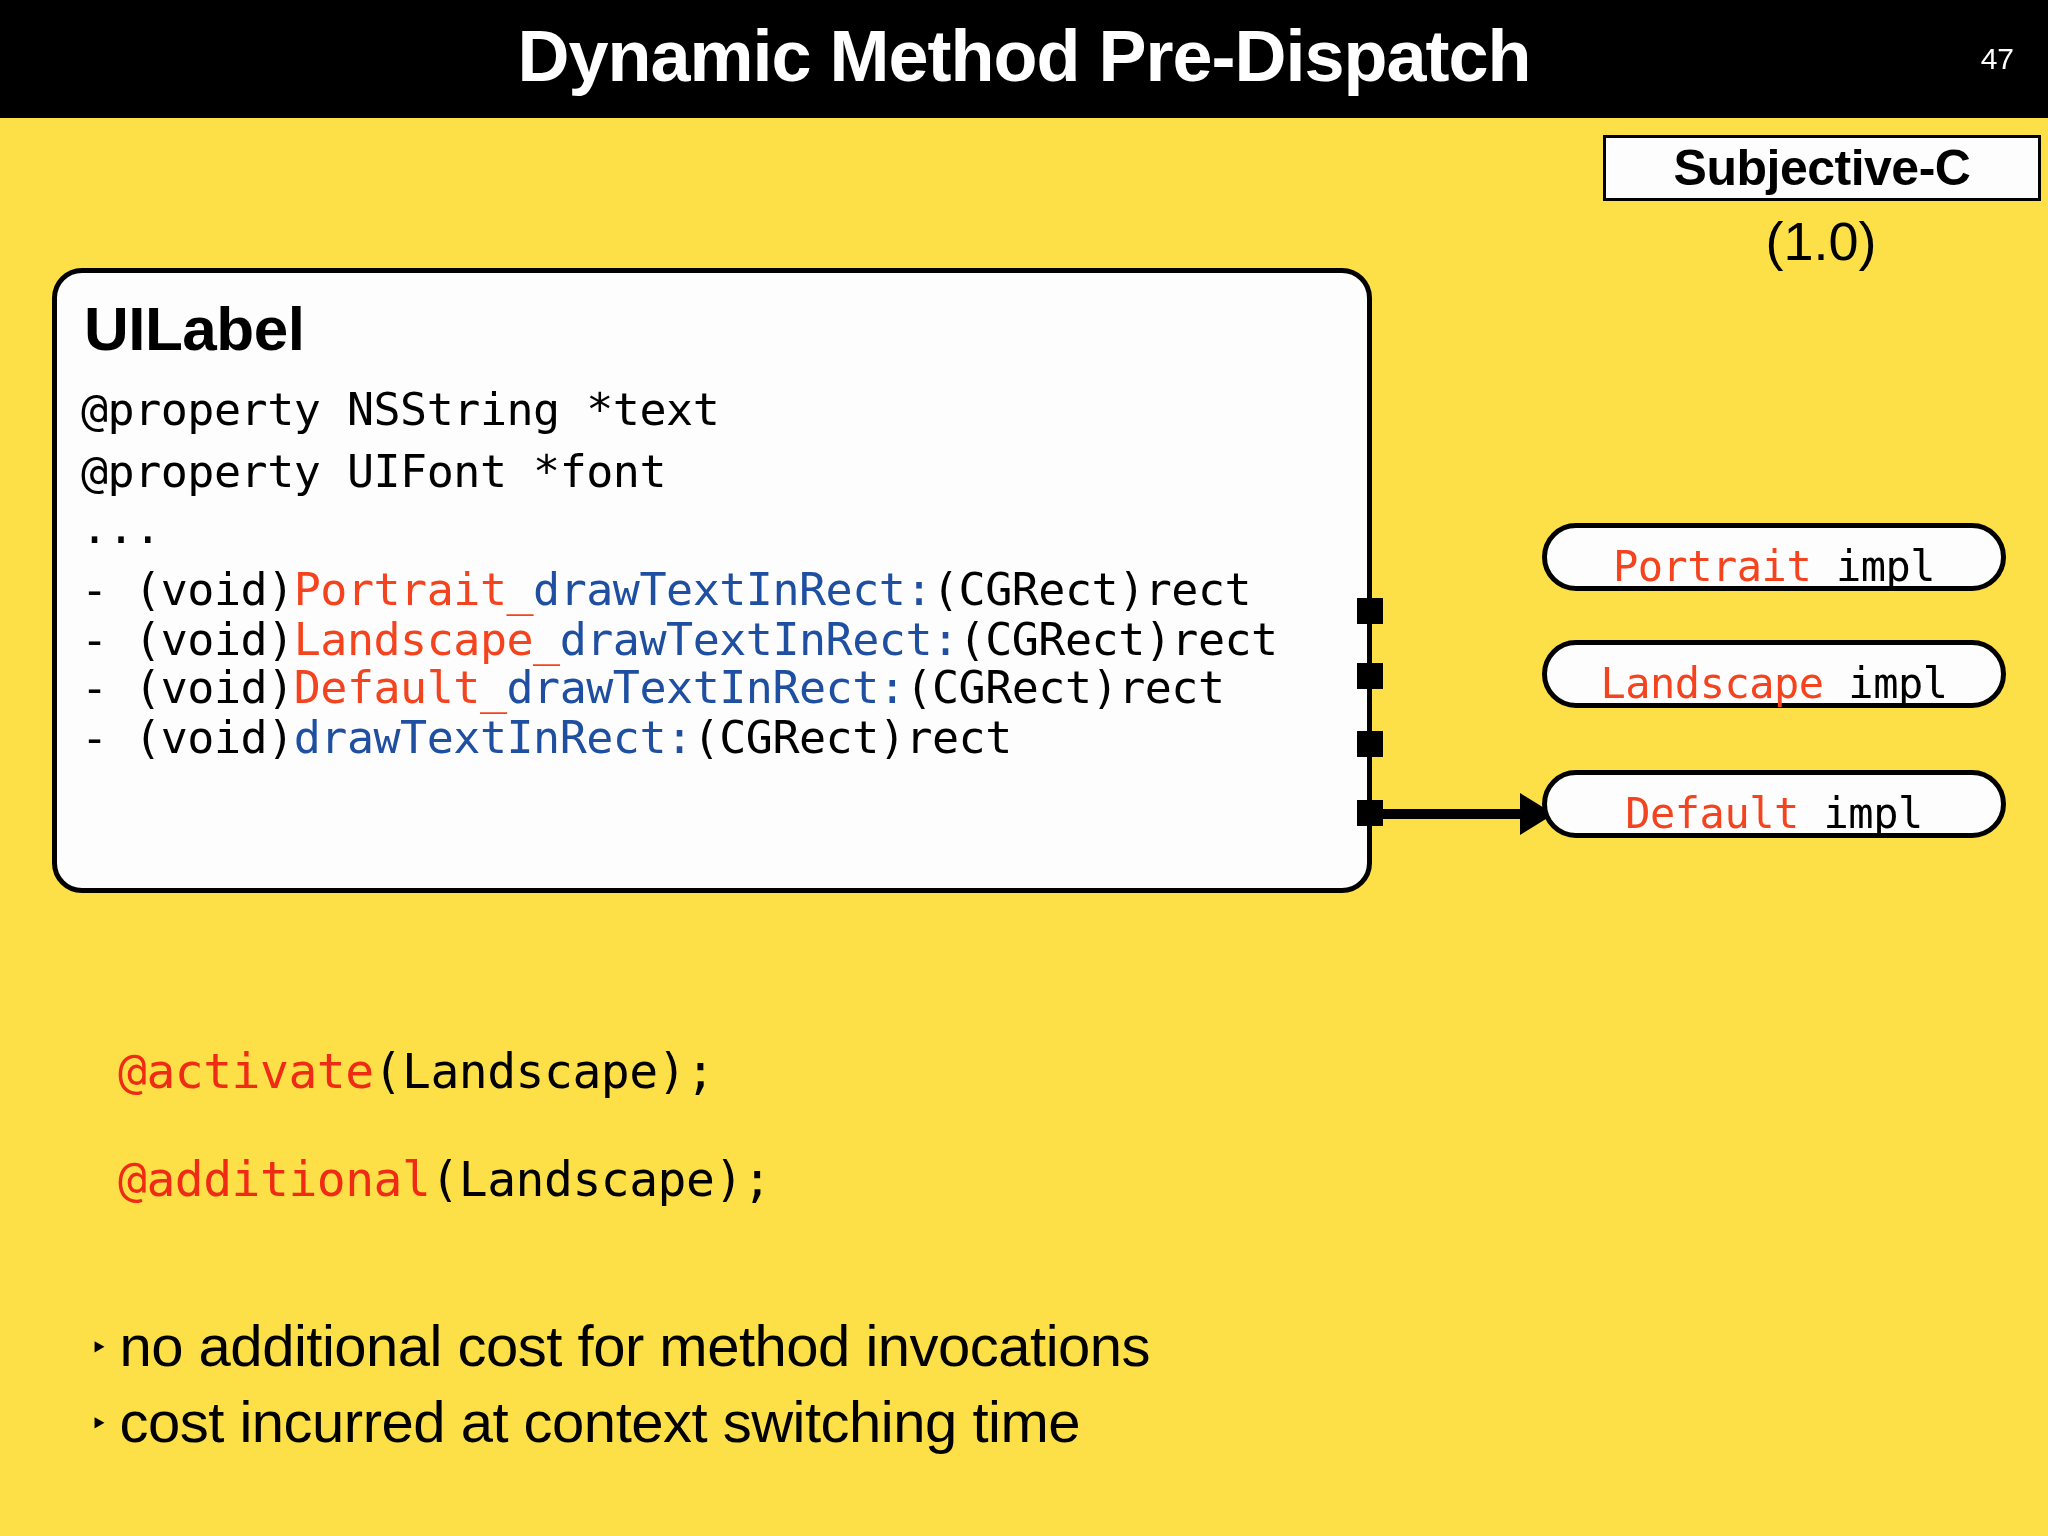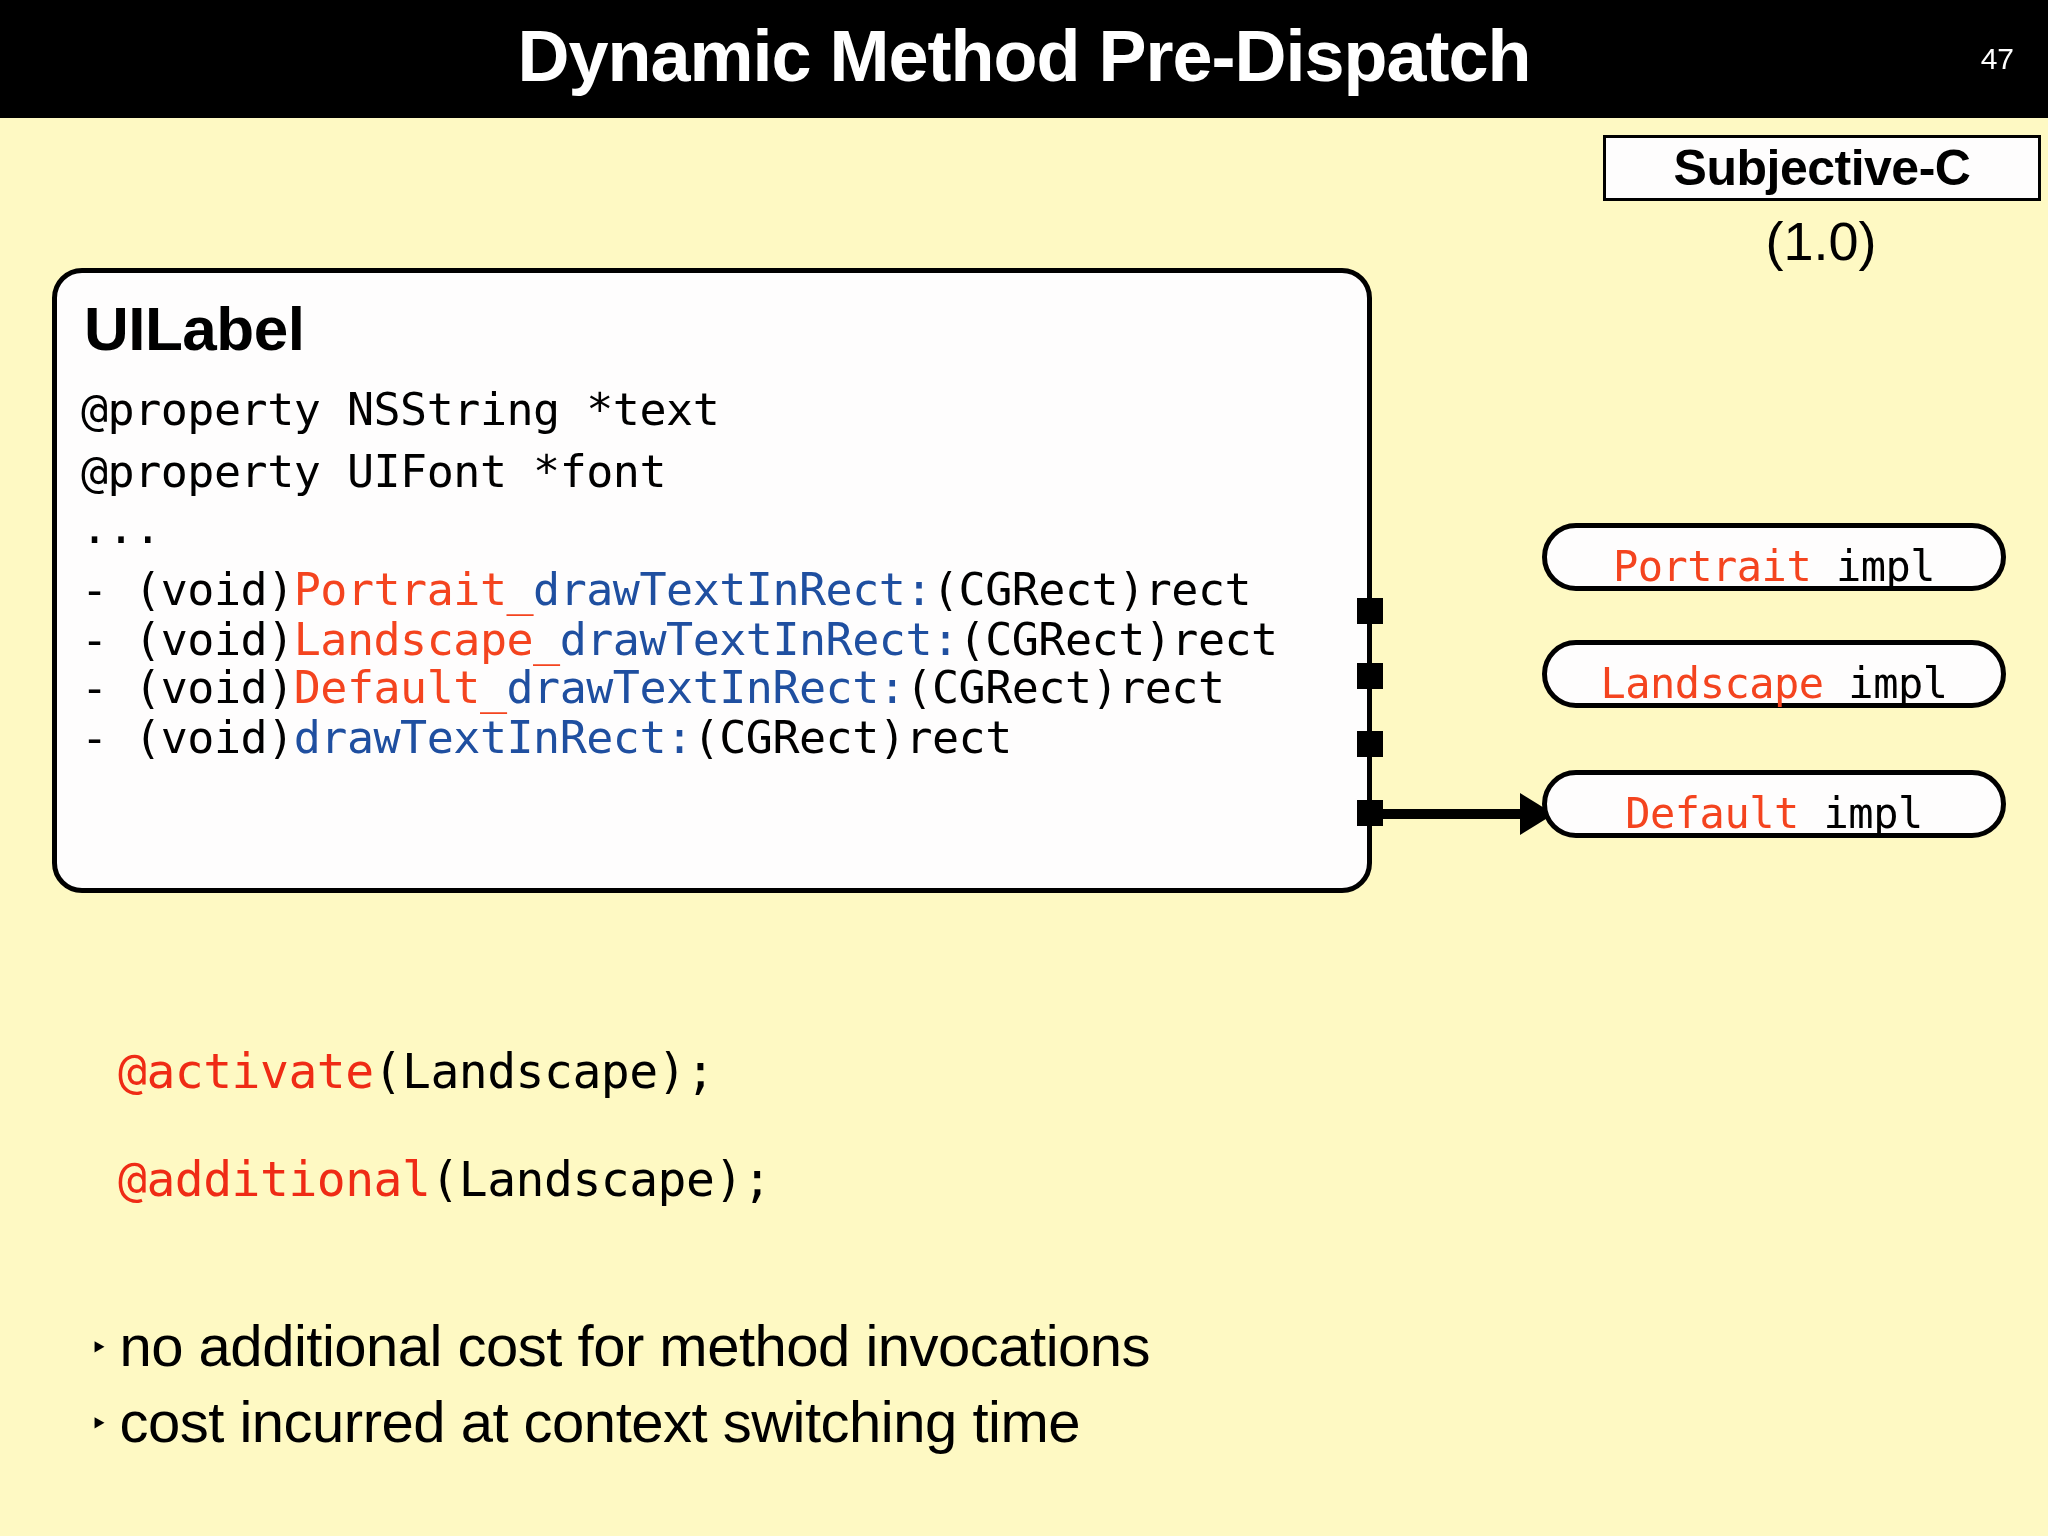--- a/index.html
+++ b/index.html
@@ -4,21 +4,21 @@
 <style>
   html, body {
     margin: 0;
     padding: 0;
     background: #ffffff;
   }
   #slide {
     position: relative;
     width: 2048px;
     height: 1536px;
-    background: #fef9c3;
+    background: #fde047;
     overflow: hidden;
     font-family: "Liberation Sans", sans-serif;
   }
 
   
   #titlebar {
     position: absolute;
     left: 0; top: 0;
     width: 2048px;
     height: 118px;

